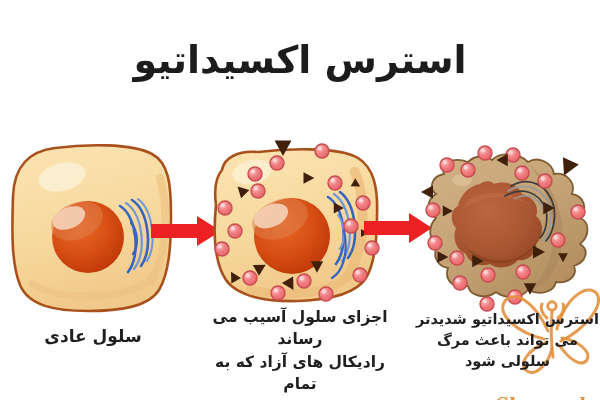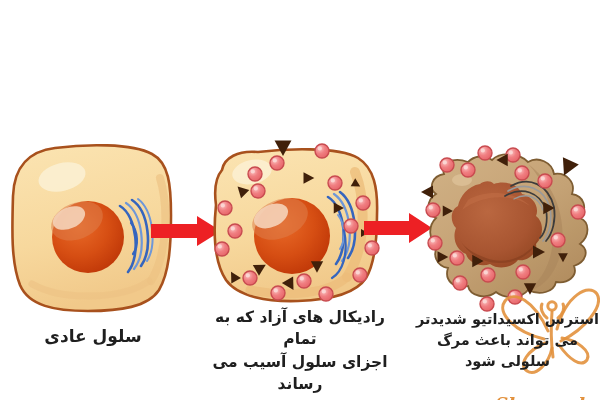--- a/index.html
+++ b/index.html
@@ -211,28 +211,29 @@
       <path class="wm" d="M 557,329 C 566,295 589,283 597,294 C 604,306 585,329 561,341"></path>
       <path class="wm" d="M 545,343 C 528,350 518,364 527,371 C 536,377 549,363 552,348"></path>
       <path class="wm" d="M 559,345 C 569,359 581,368 587,360 C 592,351 576,340 562,338"></path>
       <path class="wm" d="M 552,312 C 551,324 551,342 553,357" stroke-width="2.4"></path>
       <circle cx="552" cy="306" r="4.2" fill="none" class="wm" stroke-width="2.4"></circle>
       <path class="wm" d="M 547,318 C 542,314 540,308 542,304" stroke-width="2"></path>
       <path class="wm" d="M 558,318 C 563,314 565,308 563,304" stroke-width="2"></path>
     </g>
   </svg>
 
+  <div class="title" dir="rtl">استرس اکسیداتیو</div>
 
   <div class="cell-label label-1" dir="rtl">
     <div>سلول عادی</div>
   </div>
 
   <div class="cell-label label-2" dir="rtl">
+    <div>اجزای سلول آسیب می رساند</div>
     <div>رادیکال های آزاد که به تمام</div>
-    <div>اجزای سلول آسیب می رساند</div>
   </div>
 
   <div class="cell-label label-3" dir="rtl">
     <div>استرس اکسیداتیو شدیدتر</div>
     <div>می تواند باعث مرگ سلولی شود</div>
   </div>
 
   <div class="brand">Shaparak</div>
 </div>
 

